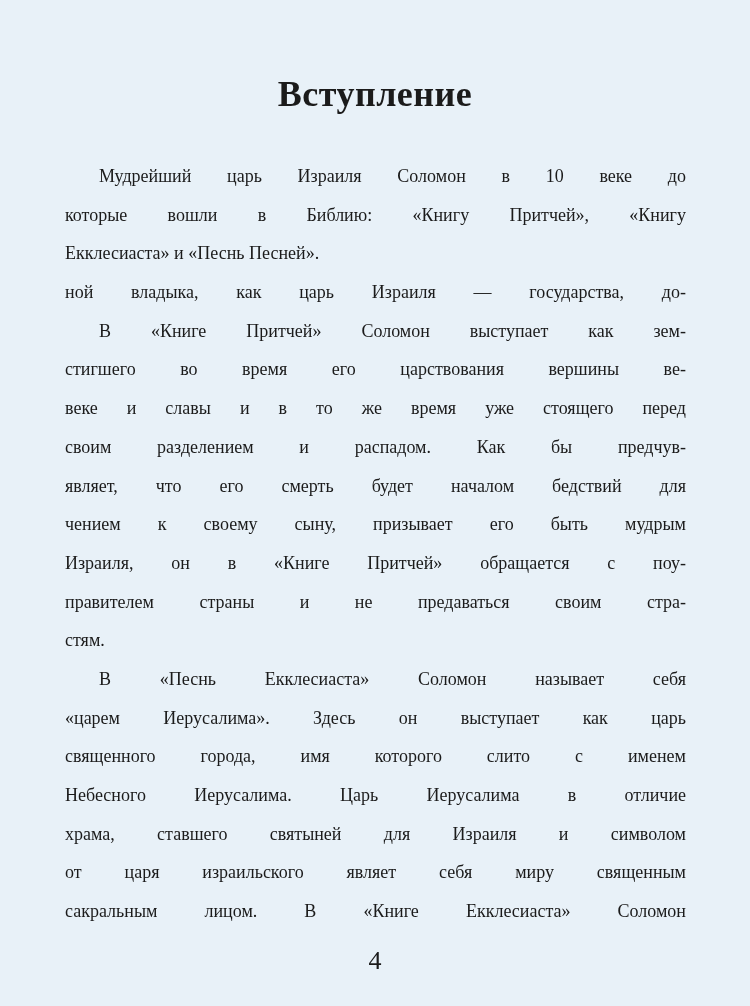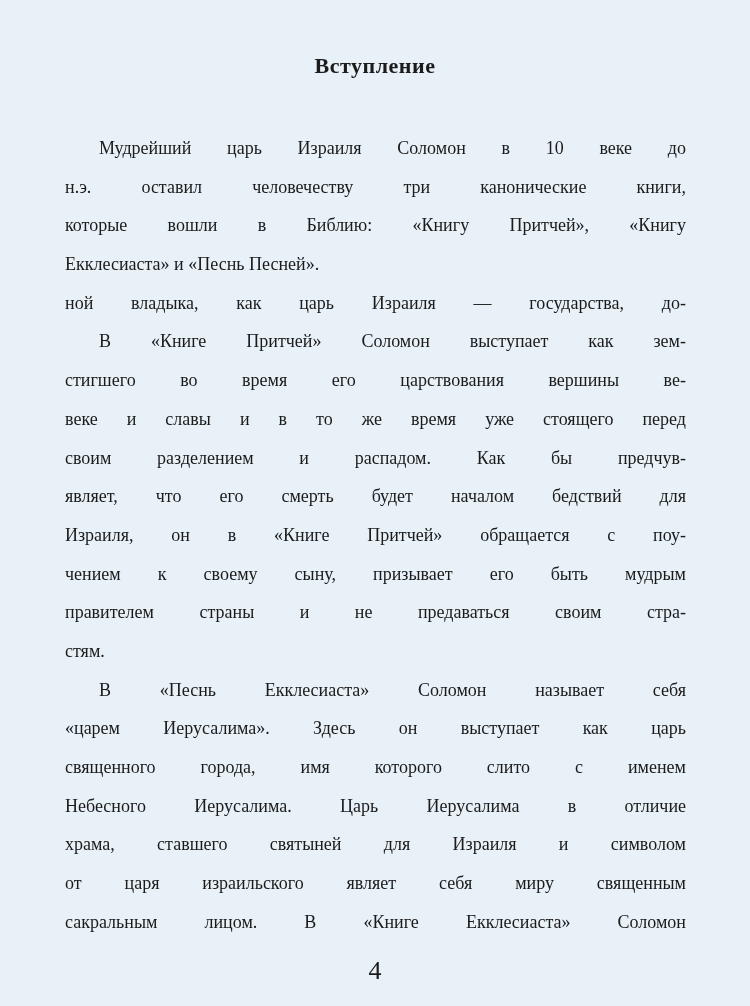--- a/index.html
+++ b/index.html
@@ -10,23 +10,23 @@
   .page {
     position: relative;
     width: 750px;
     height: 1006px;
     background: #e8f1f8;
     color: #1b1b1b;
     font-family: "Liberation Serif", "DejaVu Serif", serif;
     overflow: hidden;
   }
   .title {
-    margin-top: 48px;
+    margin-top: 76px;
     text-align: center;
-    font-size: 22px;
+    font-size: 36px;
     line-height: 36px;
     font-weight: 700;
     letter-spacing: 0.5px;
   }
   .content {
     margin: 45px 64px 0 65px;
     width: 621px;
   }
   .line {
     font-size: 18px;
@@ -54,34 +54,33 @@
 <body>
 
 <div class="page">
 
   <div class="title">Вступление</div>
 
   <div class="content">
 
     <div>
       <div class="line indent">Мудрейший царь Израиля Соломон в 10 веке до</div>
-      <div class="line">н.э. оставил человечеству три канонические книги,</div>
       <div class="line">которые вошли в Библию: «Книгу Притчей», «Книгу</div>
       <div class="line end">Екклесиаста» и «Песнь Песней».</div>
     </div>
 
     <div>
       <div class="line">ной владыка, как царь Израиля — государства, до-</div>
       <div class="line indent">В «Книге Притчей» Соломон выступает как зем-</div>
       <div class="line">стигшего во время его царствования вершины ве-</div>
       <div class="line">веке и славы и в то же время уже стоящего перед</div>
       <div class="line">своим разделением и распадом. Как бы предчув-</div>
       <div class="line">являет, что его смерть будет началом бедствий для</div>
+      <div class="line">чением к своему сыну, призывает его быть мудрым</div>
       <div class="line">Израиля, он в «Книге Притчей» обращается с поу-</div>
-      <div class="line">чением к своему сыну, призывает его быть мудрым</div>
       <div class="line">правителем страны и не предаваться своим стра-</div>
       <div class="line end">стям.</div>
     </div>
 
     <div>
       <div class="line indent">В «Песнь Екклесиаста» Соломон называет себя</div>
       <div class="line">«царем Иерусалима». Здесь он выступает как царь</div>
       <div class="line">священного города, имя которого слито с именем</div>
       <div class="line">Небесного Иерусалима. Царь Иерусалима в отличие</div>
       <div class="line">храма, ставшего святыней для Израиля и символом</div>

